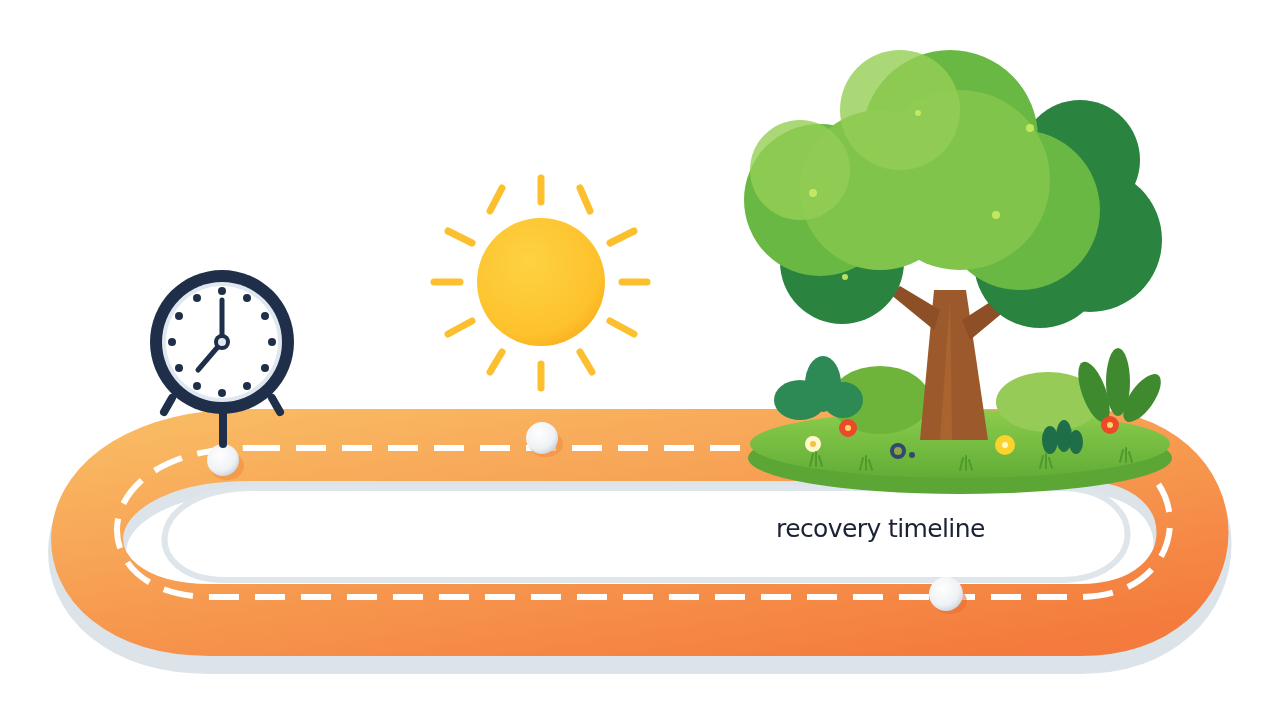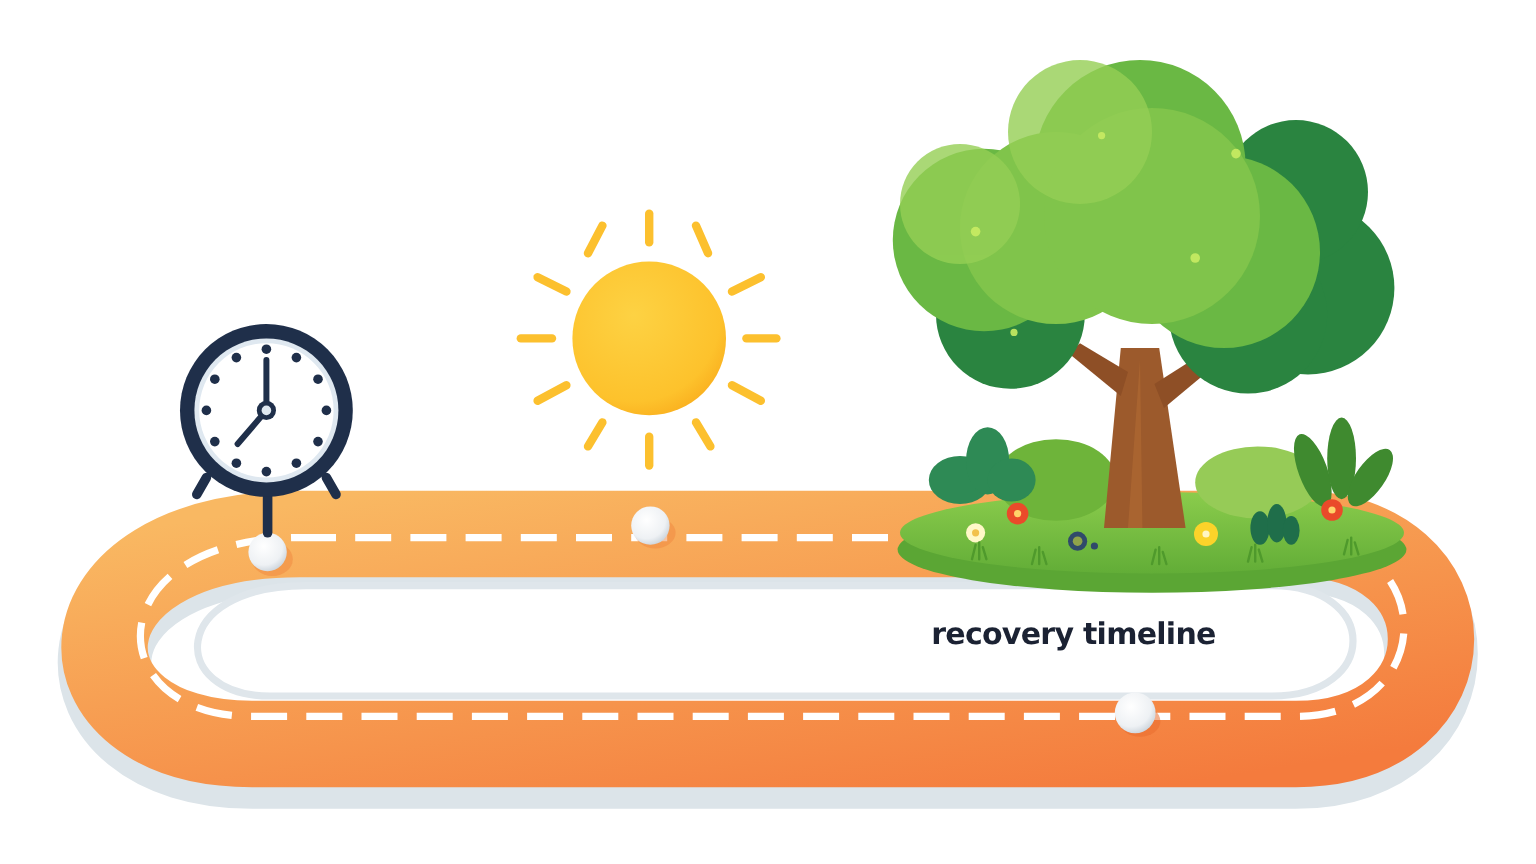--- a/index.html
+++ b/index.html
@@ -1,20 +1,20 @@
 <!DOCTYPE html>
 <html><head>
 <meta charset="utf-8">
 <style>
   html, body { margin: 0; padding: 0; background: #ffffff; }
   body { width: 1280px; height: 720px; position: relative; overflow: hidden; font-family: "DejaVu Sans", sans-serif; }
   #scene { position: absolute; left: 0; top: 0; width: 1280px; height: 720px; }
   .caption {
     position: absolute; left: 776px; top: 514px; width: 280px;
-    font-family: "DejaVu Sans", sans-serif; font-weight: bold; font-size: 25px;
+    font-family: "DejaVu Sans", sans-serif; font-weight: normal; font-size: 25px;
     letter-spacing: -0.6px; color: #1b2233; white-space: nowrap;
   }
 </style>
 </head>
 <body>
 
 <svg id="scene" viewBox="0 0 1280 720" xmlns="http://www.w3.org/2000/svg">
   <defs>
     <linearGradient id="trackGrad" x1="0" y1="0" x2="1" y2="1">
       <stop offset="0" stop-color="#f9b862"></stop>

